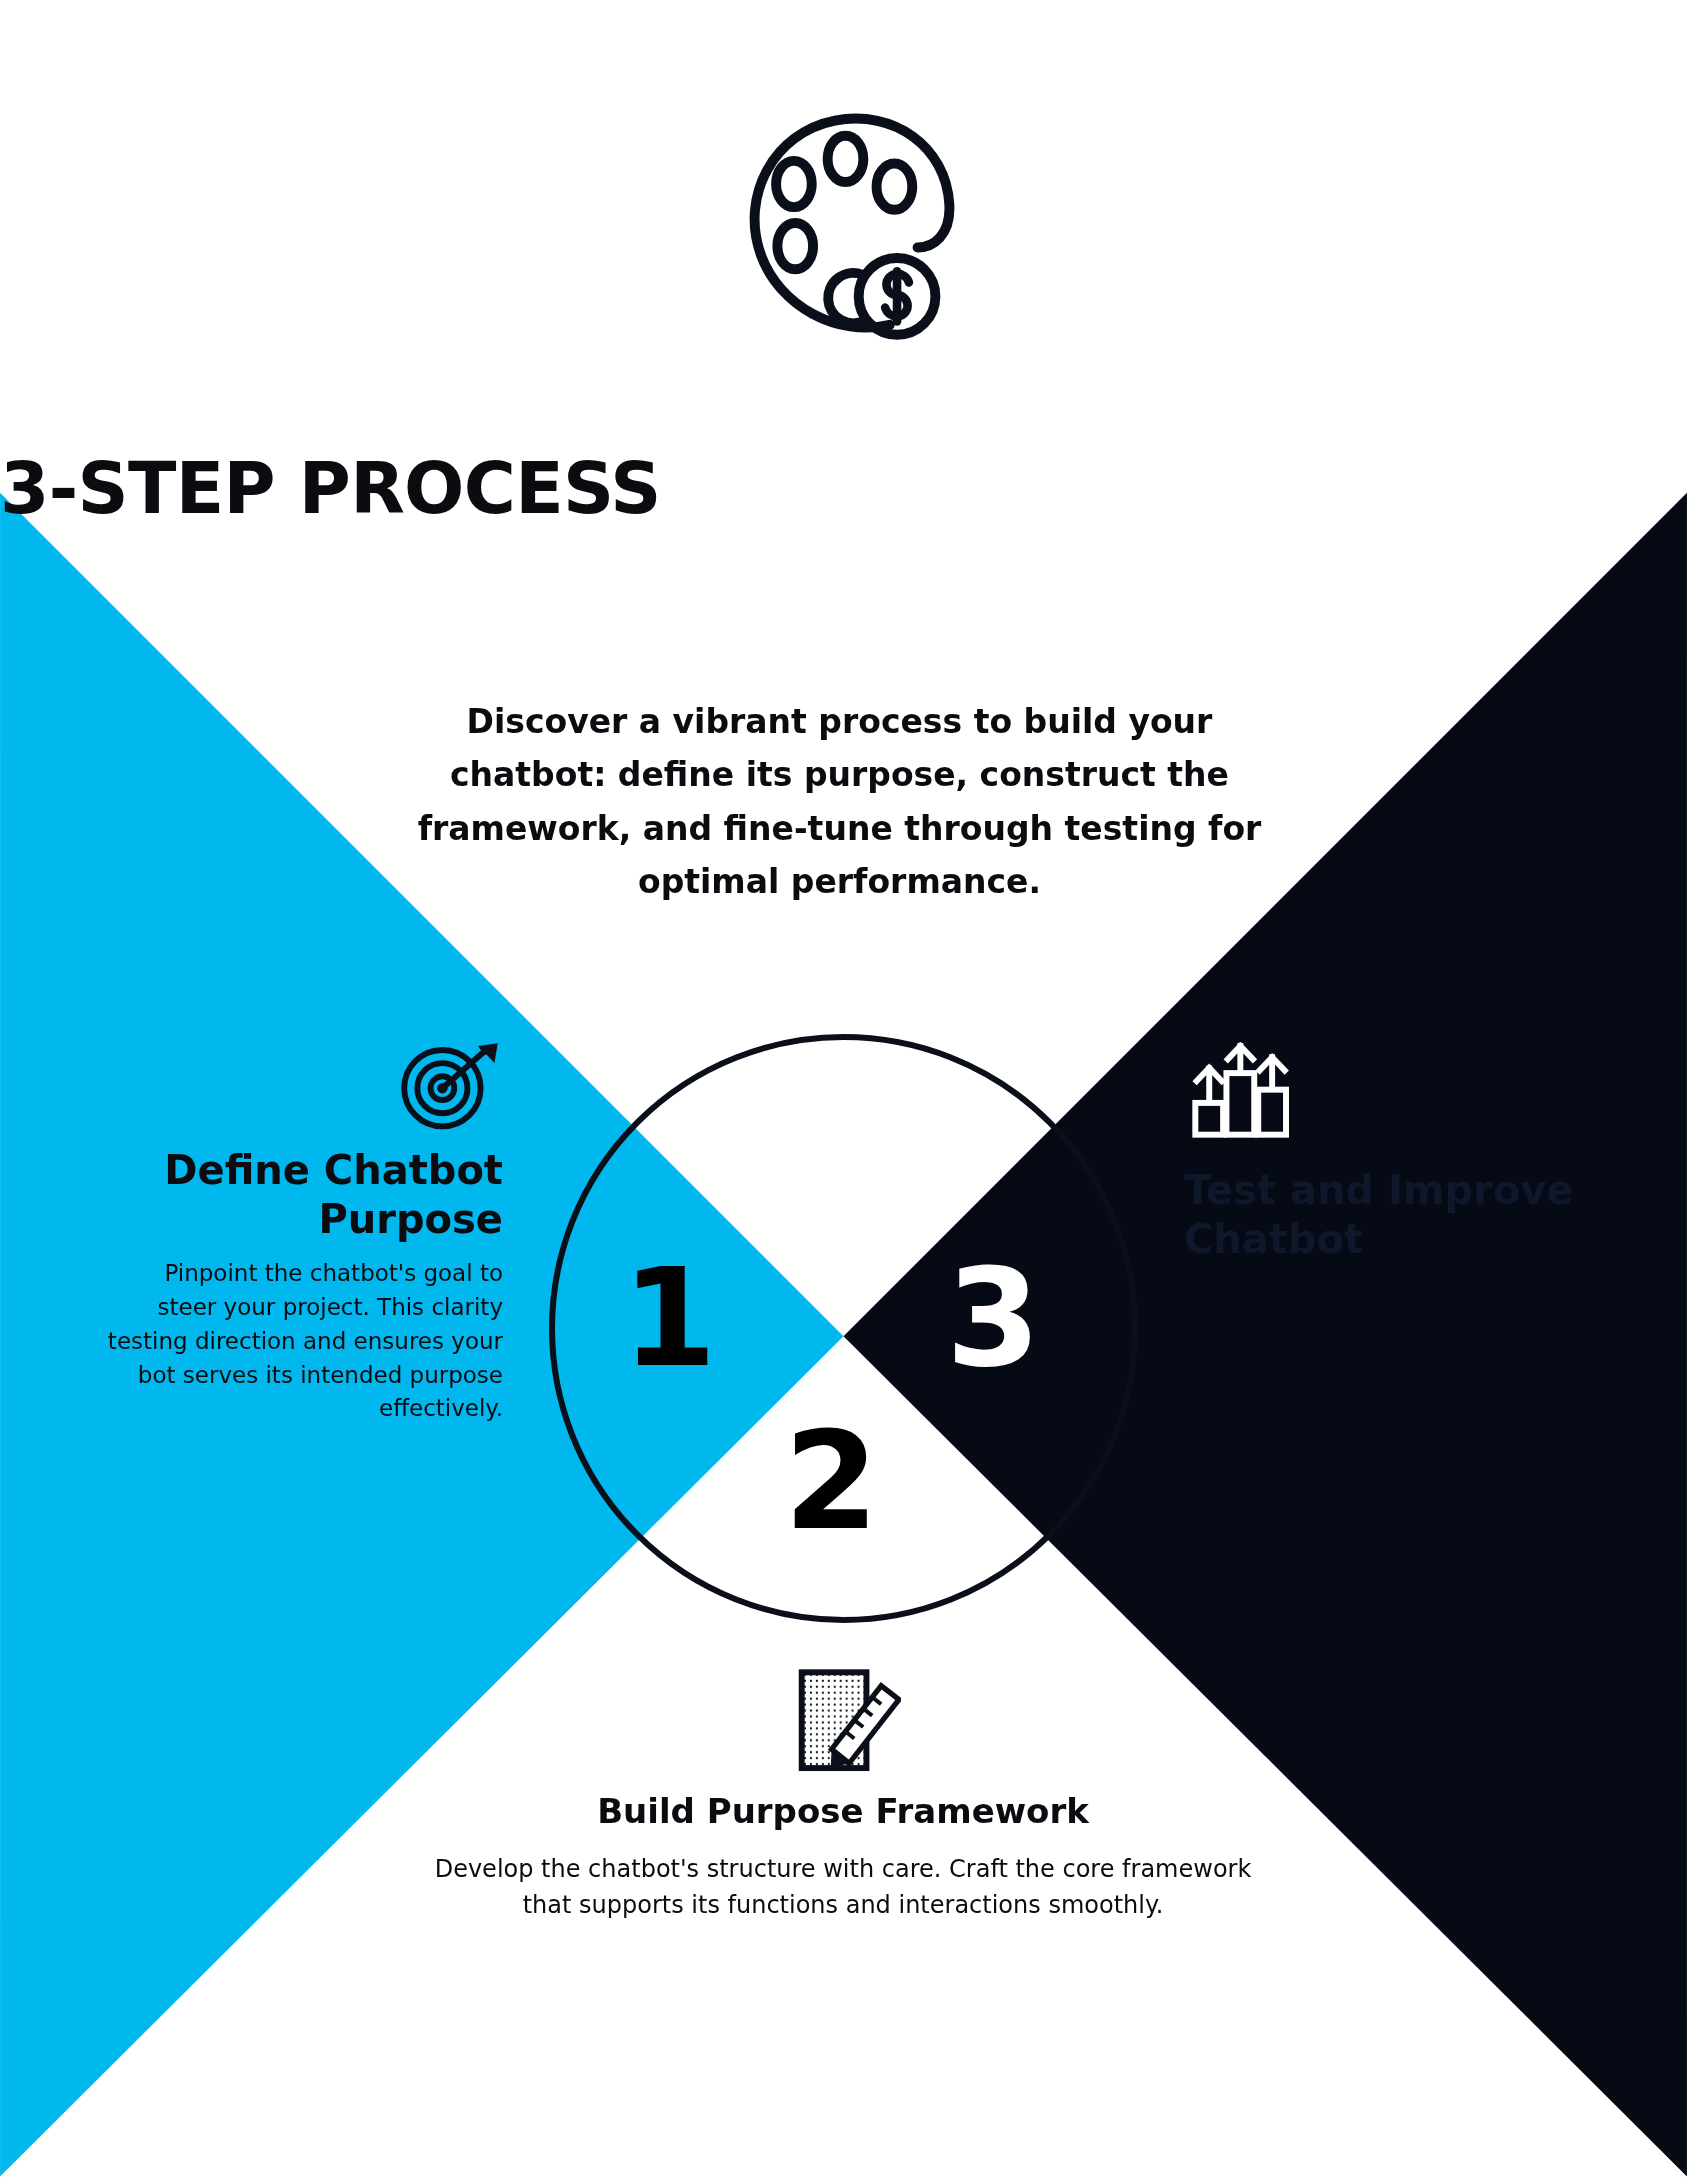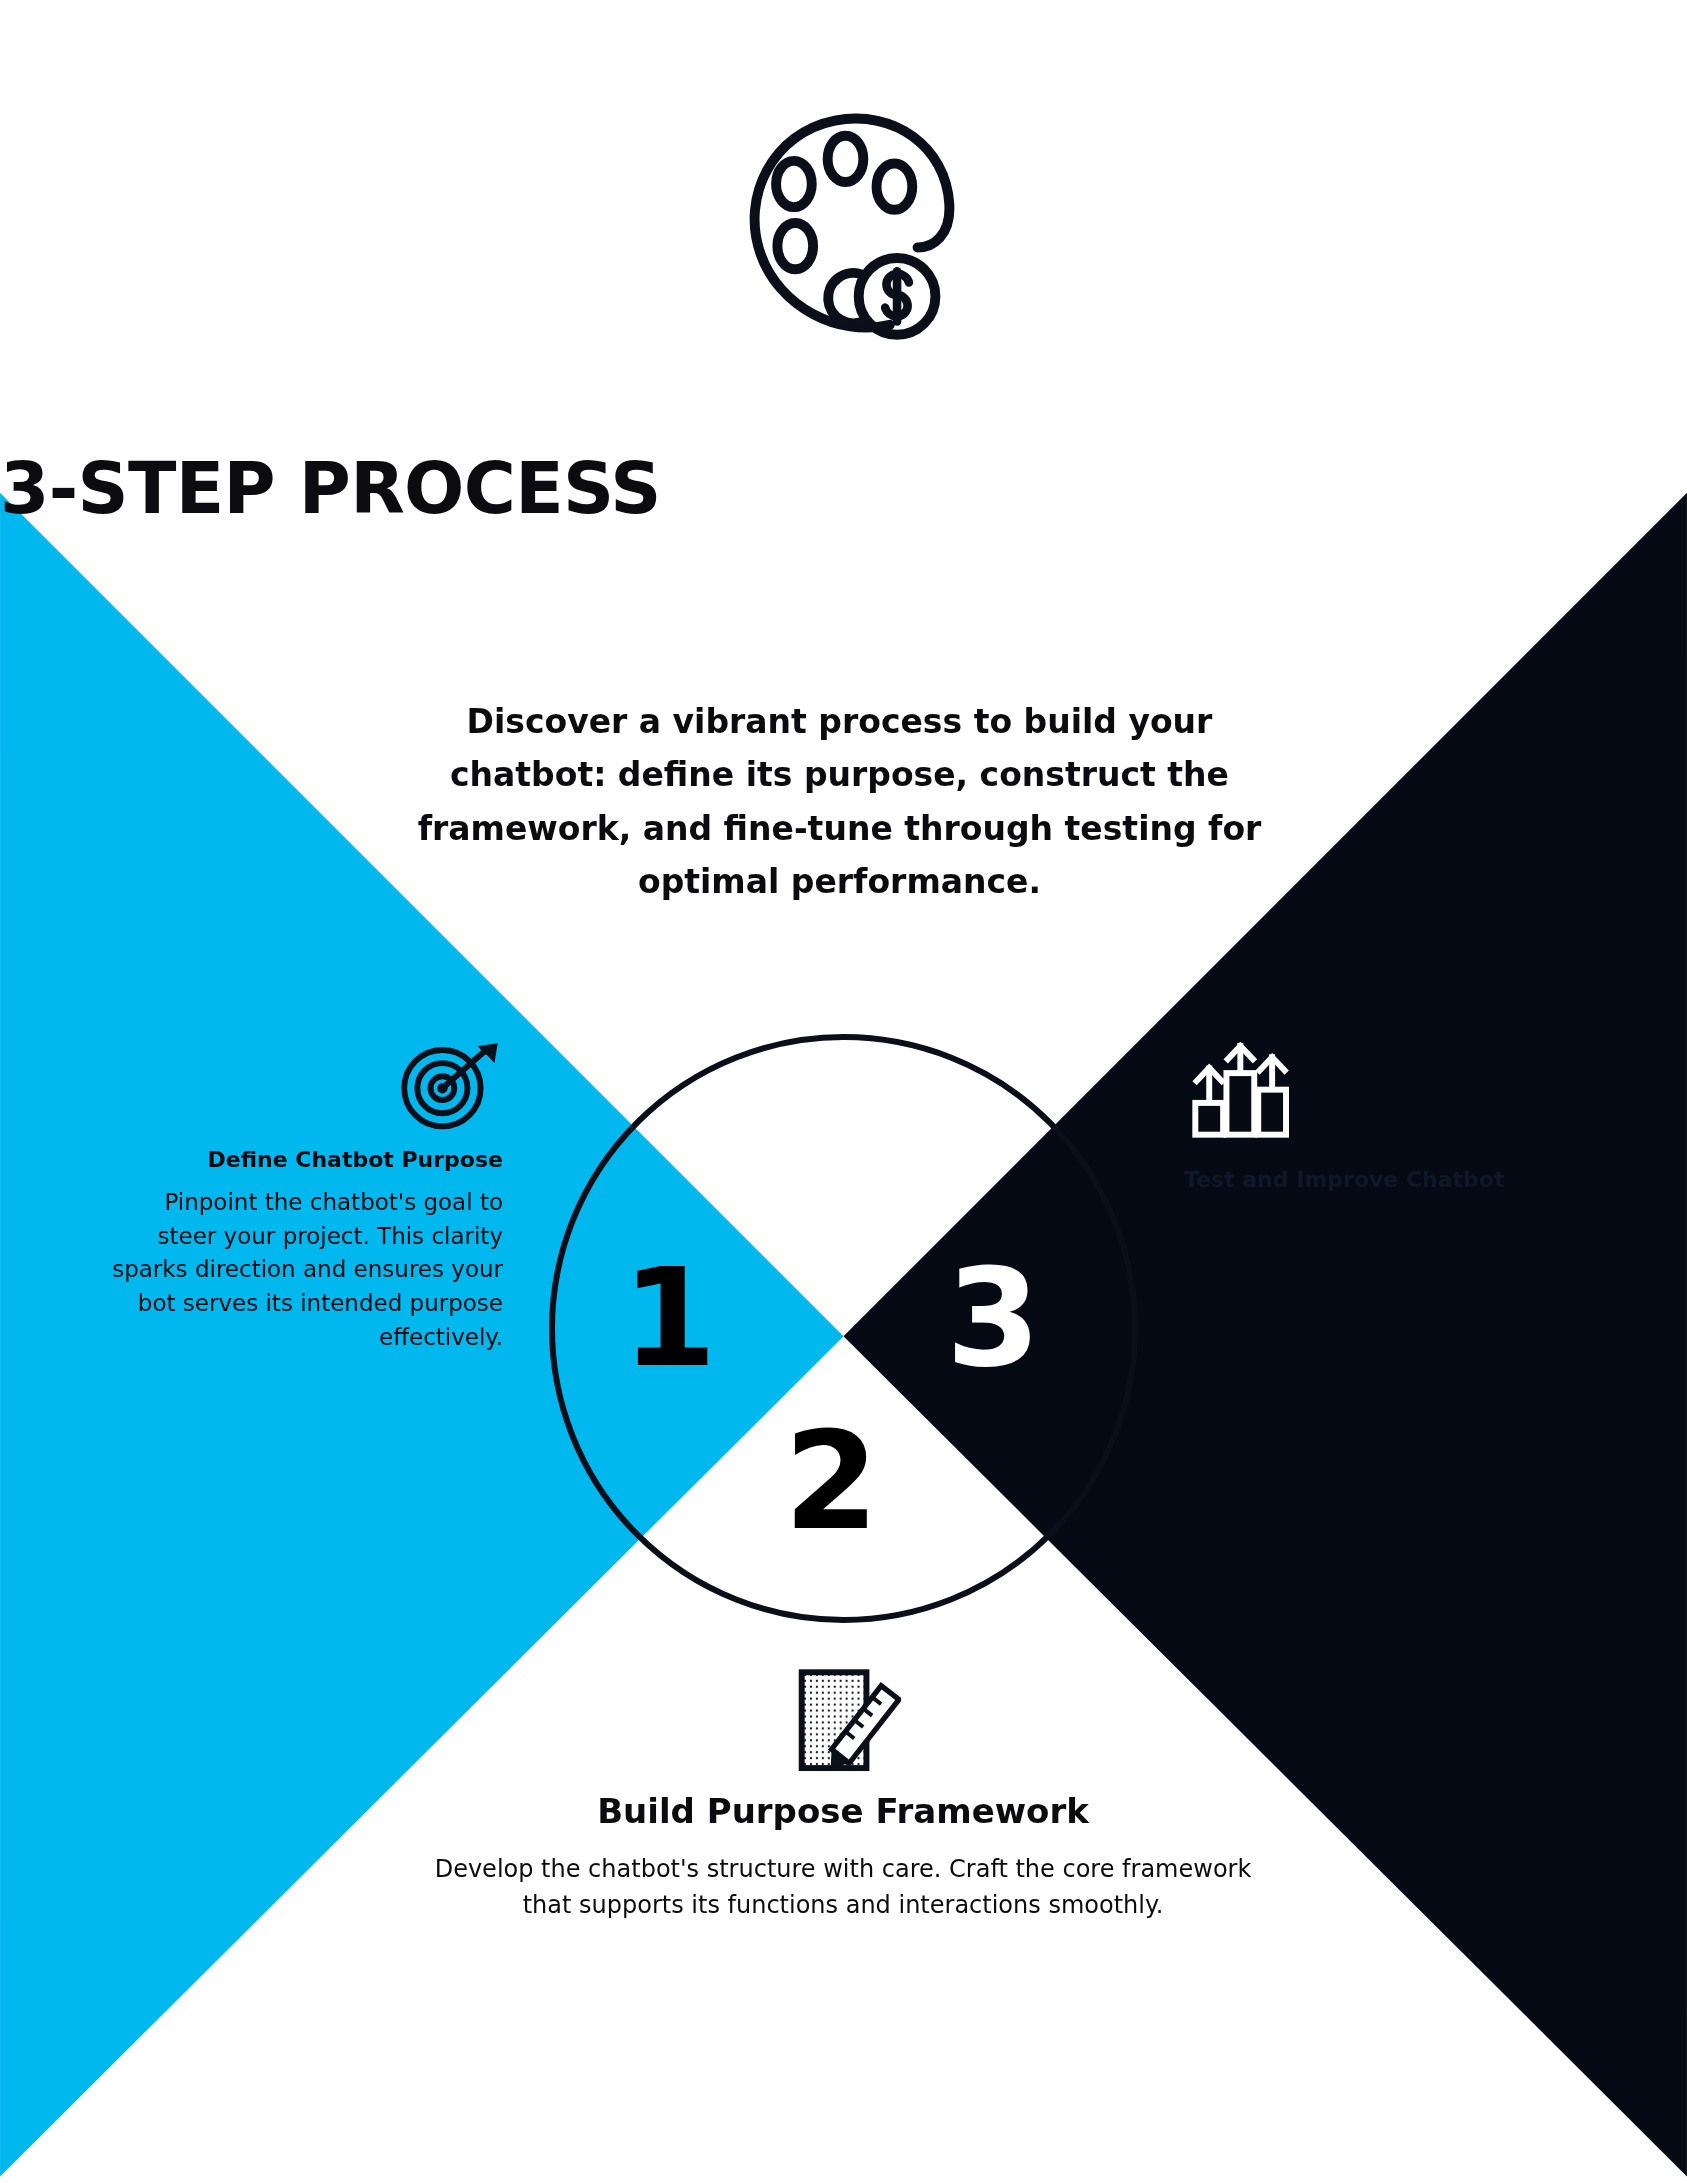--- a/index.html
+++ b/index.html
@@ -72,21 +72,21 @@
   .step-bottom{left:423px;top:1667px;width:840px;text-align:center;}
 
   .step-icon{display:block;margin-bottom:14.6px;}
   .step-left .step-icon{margin-left:auto;margin-right:0;}
   .step-right .step-icon{margin-left:0;margin-right:auto;}
   .step-bottom .step-icon{margin-left:auto;margin-right:auto;}
 
   .step-title{
     font-family:"DejaVu Sans", sans-serif;
     font-weight:bold;
-    font-size:22px;
+    font-size:40px;
     line-height:1.23;
     margin:0 0 13.2px 0;
   }
   .step-body{
     font-family:"DejaVu Sans", sans-serif;
     font-weight:normal;
     font-size:23px;
     line-height:1.47;
     margin:0;
   }
@@ -142,21 +142,21 @@
         <circle cx="78" cy="70" r="38"></circle>
         <circle cx="78" cy="70" r="18"></circle>
       </g>
       <circle cx="78" cy="70" r="8" fill="#0b0f1a"></circle>
       <g stroke="#0b0f1a" stroke-width="9" stroke-linecap="round">
         <line x1="78" y1="70" x2="142" y2="14"></line>
       </g>
       <polygon points="132,6 162,2 157,32 146,20 140,17" fill="#0b0f1a"></polygon>
     </svg>
     <p class="step-title ink-dark">Define Chatbot Purpose</p>
-    <p class="step-body ink-dark">Pinpoint the chatbot's goal to steer your project. This clarity sparks direction and ensures your bot serves its intended purpose effectively.</p>
+    <p class="step-body ink-dark">Pinpoint the chatbot's goal to steer your project. This clarity testing direction and ensures your bot serves its intended purpose effectively.</p>
   </div>
 
   <div class="step step-right">
     <svg class="step-icon" width="114" height="96" viewBox="0 0 172 145">
       <g fill="none" stroke="#ffffff" stroke-width="9" stroke-linejoin="miter">
         <rect x="17" y="92" width="42" height="48"></rect>
         <rect x="64" y="47" width="42" height="93"></rect>
         <rect x="112" y="72" width="42" height="68"></rect>
       </g>
       <g fill="none" stroke="#ffffff" stroke-width="9" stroke-linecap="square">

